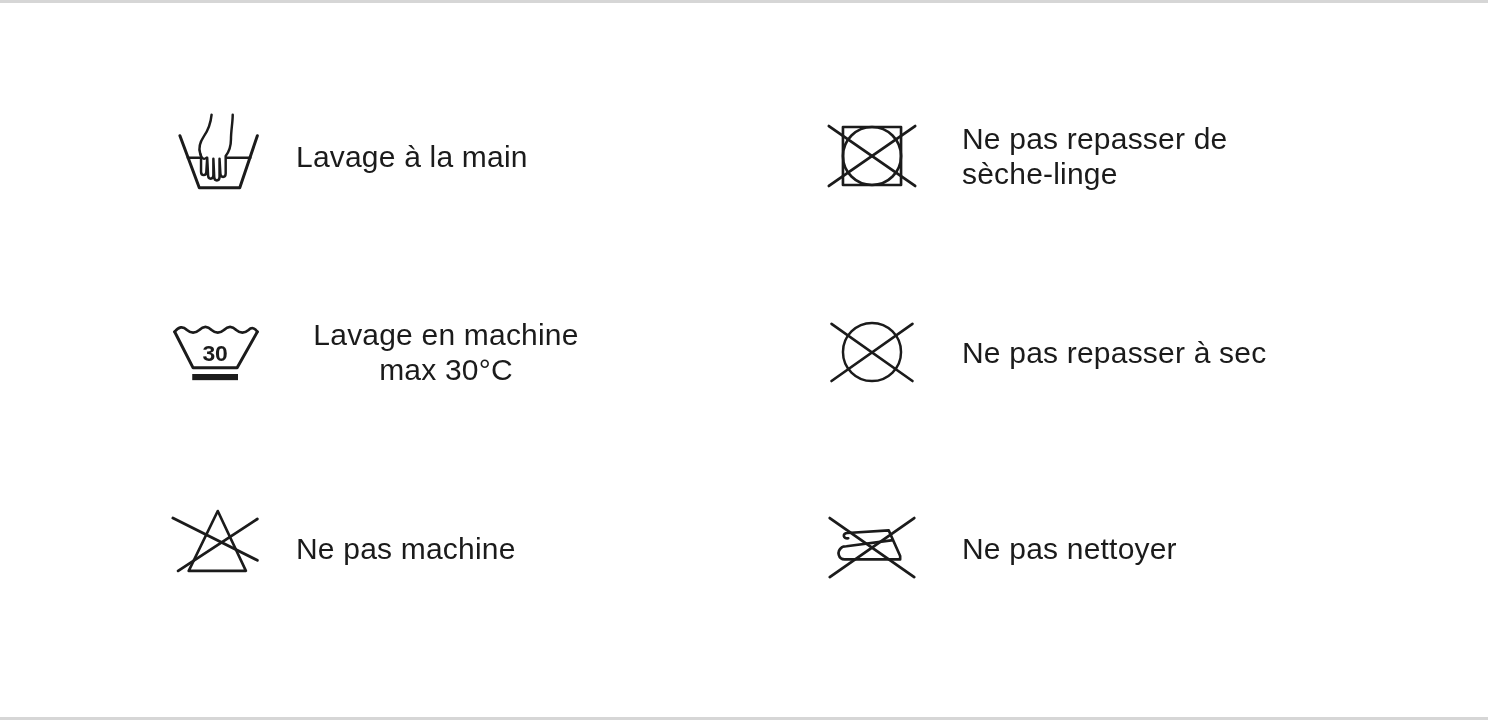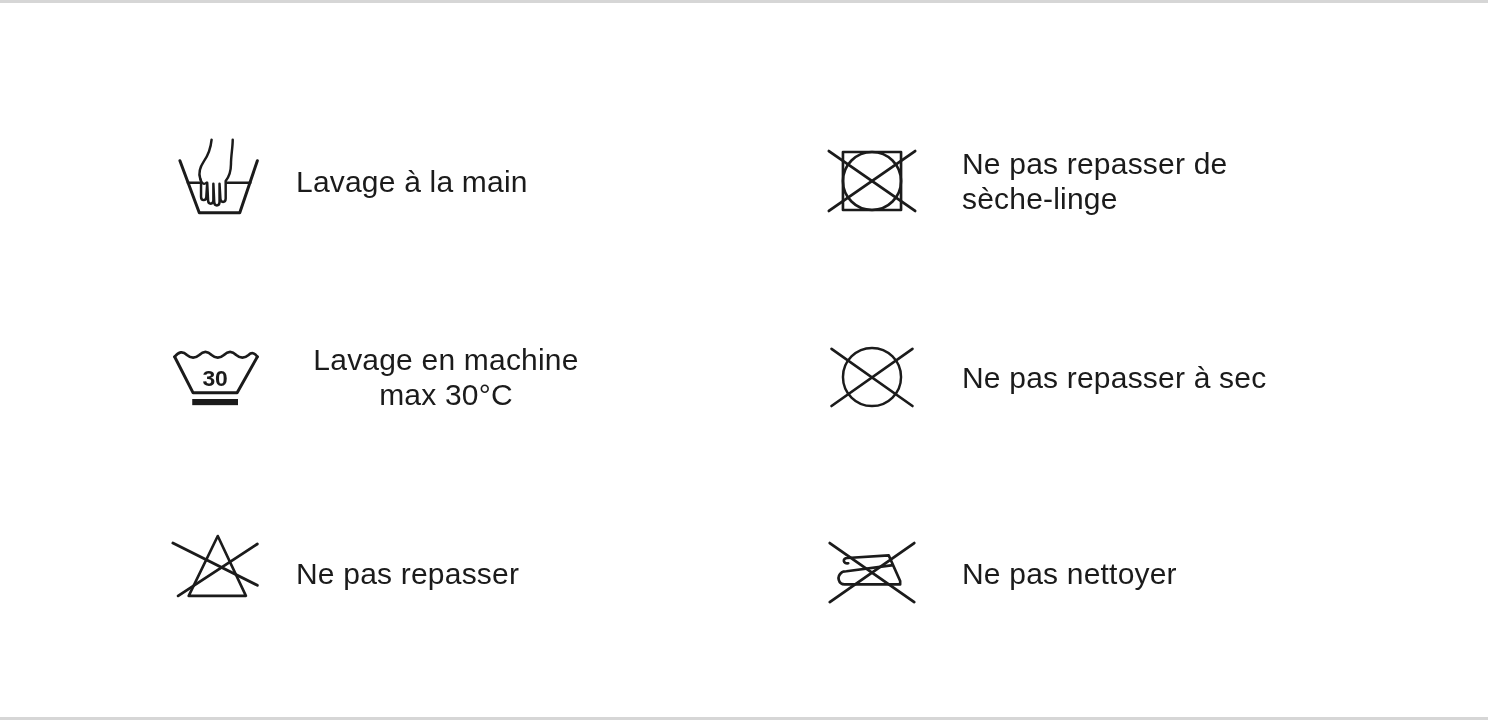--- a/index.html
+++ b/index.html
@@ -10,21 +10,21 @@
     position: relative;
     width: 1488px;
     height: 720px;
     background: var(--bg, #fff);
     border-top: 3px solid var(--border, #d6d6d6);
     border-bottom: 3px solid var(--border, #d6d6d6);
   }
 
   .care-grid {
     position: absolute;
-    top: 80px;
+    top: 55px;
     left: 172px;
     right: 0;
     display: grid;
     grid-template-columns: 656px auto;
     grid-auto-rows: 196px;
   }
 
   .care-item { display: flex; align-items: center; }
 
   .icon-box {
@@ -108,21 +108,21 @@
     </div>
 
     <div class="care-item col1">
       <div class="icon-box">
         <svg viewBox="0 0 100 100" fill="none" stroke="currentColor" stroke-linecap="round" stroke-linejoin="round">
           <path stroke-width="3" d="M52,8 L84,76 L19,76 Z"></path>
           <line x1="1" y1="16" x2="97" y2="64" stroke-width="3.2"></line>
           <line x1="97" y1="17" x2="7" y2="76" stroke-width="3.2"></line>
         </svg>
       </div>
-      <div class="care-label">Ne pas repasser</div>
+      <div class="care-label">Ne pas machine</div>
     </div>
 
     <div class="care-item col2">
       <div class="icon-box">
         <svg viewBox="0 0 100 100" fill="none" stroke="currentColor" stroke-linecap="round" stroke-linejoin="round">
           <path stroke-width="3" d="M23,39 C17,40 16,33 22,33 L69,30 L82,59 L82,63 L19,63 C12,63 9,54 16,49 C17,48 19,48 21,48 L74,41"></path>
           <line x1="2" y1="16" x2="98" y2="83" stroke-width="3.2"></line>
           <line x1="98" y1="16" x2="2" y2="83" stroke-width="3.2"></line>
         </svg>
       </div>

